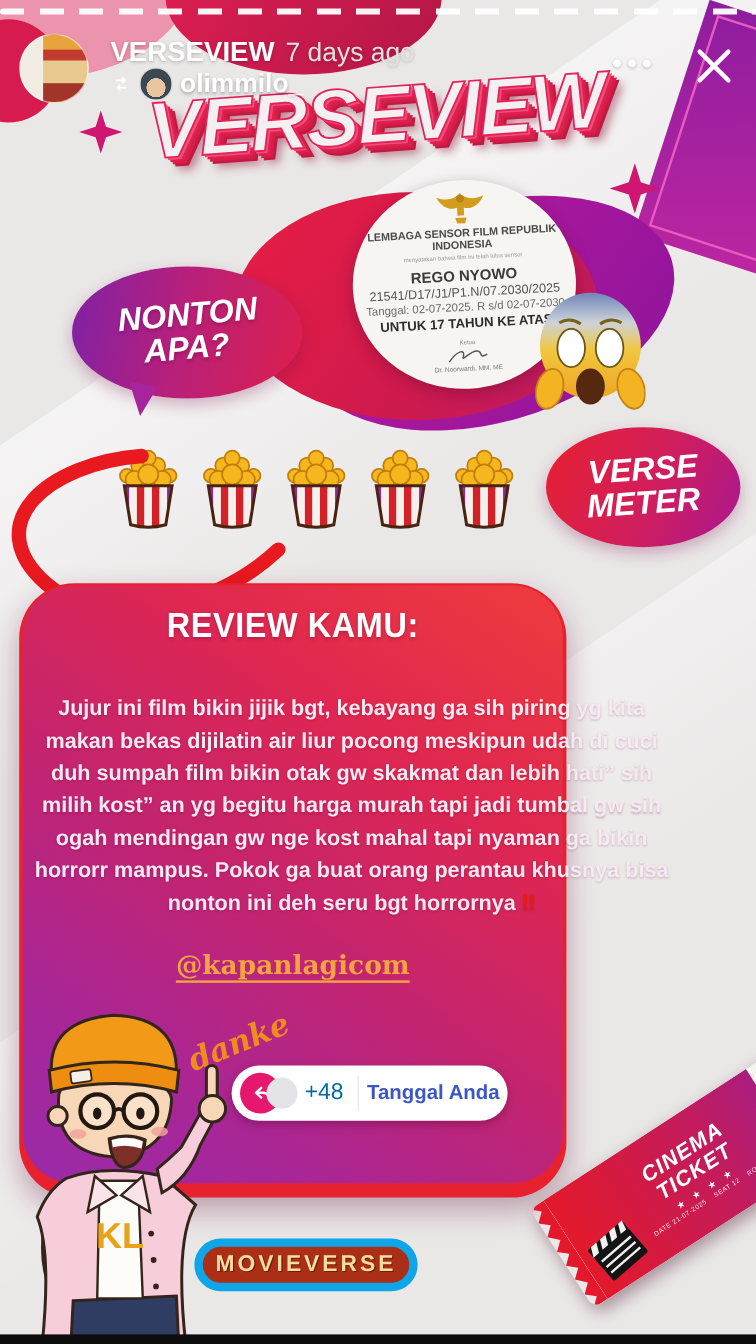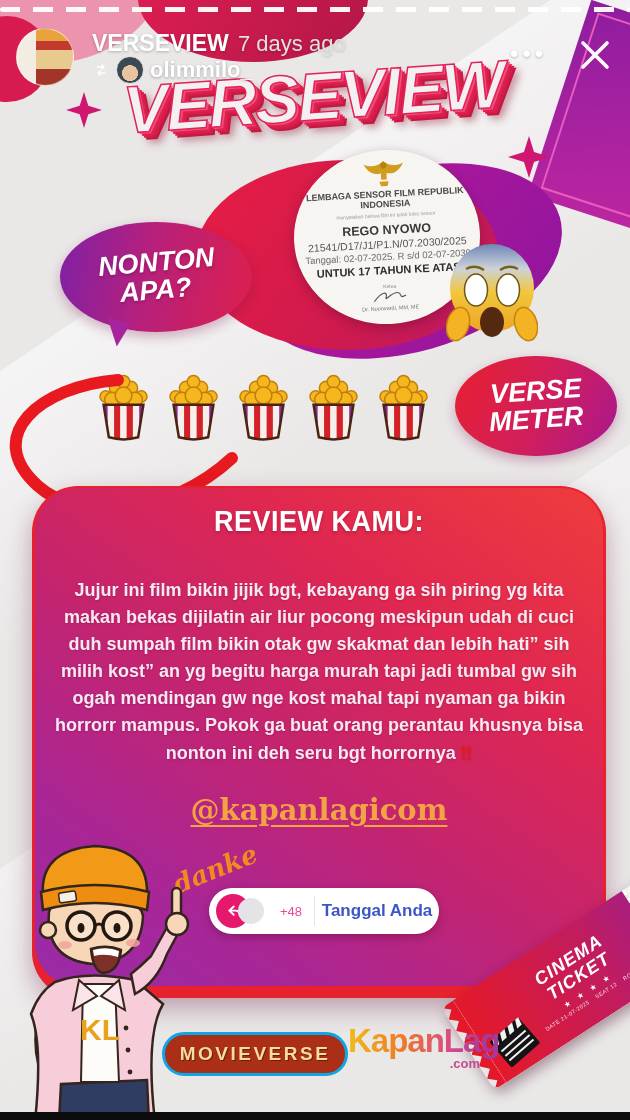--- a/index.html
+++ b/index.html
@@ -68,45 +68,45 @@
   
   .meter{left:455px;top:356px;width:162px;height:100px;border-radius:50%;
     background:linear-gradient(115deg,#e8202e 0%,#d01e5e 55%,#a91790 100%);
     display:flex;flex-direction:column;align-items:center;justify-content:center;
     box-shadow:0 5px 12px rgba(120,20,80,.3);}
   .meter-line{font-size:27px;font-weight:800;font-style:italic;color:#fff;line-height:1.02;transform:rotate(-4deg);}
   
   .popcorn-row{left:90px;top:372px;display:flex;gap:3px;}
   .popcorn{width:67px;height:72px;}
   
-  .card-rim{left:32px;top:486px;width:574px;height:512px;background:#e8212e;border-radius:46px;
+  .card-rim{left:16px;top:486px;width:456px;height:512px;background:#e8212e;border-radius:46px;
     box-shadow:0 10px 24px rgba(100,20,60,.35);}
   .card{position:absolute;left:3px;top:2px;right:3px;bottom:12px;border-radius:42px;
     background:linear-gradient(215deg,#ef3c3c 0%,#e02750 28%,#c32470 55%,#a82697 80%,#992ba8 100%);
     text-align:center;}
   .card-heading{margin-top:18px;font-size:27px;font-weight:800;color:#fff;letter-spacing:.5px;
     transform:scale(1,1.08);text-shadow:0 2px 3px rgba(90,0,40,.3);}
   .card-body{margin:40px auto 0;width:548px;font-size:18px;font-weight:bold;line-height:1.5;color:#f6e9f2;
     text-shadow:0 1px 2px rgba(90,0,40,.25);}
   .bang{font-family:"DejaVu Sans",sans-serif;color:#e31b1b;font-weight:bold;}
   .mention{display:inline-block;margin-top:26px;font-family:"DejaVu Serif","Liberation Serif",serif;
-    font-size:29px;font-weight:bold;color:#f2a445;text-decoration:underline;text-underline-offset:5px;
+    font-size:22px;font-weight:bold;color:#f2a445;text-decoration:underline;text-underline-offset:5px;
     text-decoration-thickness:2px;cursor:pointer;}
   .danke{position:absolute;left:136px;top:366px;font-size:26px;font-weight:bold;font-style:italic;
     font-family:"DejaVu Serif","Liberation Serif",serif;color:#f08c1e;transform:rotate(-22deg);}
   .reply-pill{position:absolute;left:174px;top:400px;width:230px;height:46px;background:#fff;border-radius:23px;
     display:flex;align-items:center;box-shadow:0 3px 8px rgba(60,0,30,.3);cursor:text;}
   .reply-circle{width:34px;height:34px;border-radius:50%;background:#e6186e;margin-left:7px;
     display:flex;align-items:center;justify-content:center;flex:none;}
   .reply-ghost{width:26px;height:26px;border-radius:50%;background:#e4e4e8;margin-left:-12px;flex:none;}
-  .reply-count{font-size:13px;color:#ec4899;margin-left:16px;}
+  .reply-count{font-size:19px;color:#0369a1;margin-left:6px;}
   .reply-divider{width:1px;height:30px;background:#e6e6ea;margin-left:12px;}
   .reply-label{flex:1;text-align:center;font-size:17px;font-weight:bold;color:#3d56c5;}
   
-  .mv-pill{left:162px;top:1032px;width:186px;height:44px;background:#ab2f17;border:3px solid #0ea5e9;border-radius:26px;
+  .mv-pill{left:162px;top:1032px;width:186px;height:44px;background:#ab2f17;border:7px solid #0ea5e9;border-radius:26px;
     display:flex;align-items:center;justify-content:center;box-sizing:border-box;
     font-size:19px;font-weight:800;letter-spacing:2.5px;color:#f7dca0;text-shadow:1px 1px 0 #6f1d0b;}
   .kl-brand{left:348px;top:1022px;width:150px;text-align:center;}
   .kl-text{font-size:33px;font-weight:bold;letter-spacing:-1px;
     background:linear-gradient(95deg,#f2b41c 5%,#ee7d24 35%,#d94a85 68%,#a23aa0 92%);
     -webkit-background-clip:text;background-clip:text;color:transparent;}
   .kl-suffix{font-size:13px;font-weight:bold;color:#c44a8e;margin-top:-4px;text-align:right;padding-right:18px;}
   .bottom-bar{left:0;top:1112px;width:630px;height:8px;background:#0c0c0c;}
   
   .ticket{left:448px;top:872px;width:280px;height:210px;}
@@ -425,24 +425,20 @@
     <path d="M100 94 Q104 90 108 94" stroke="#22180f" stroke-width="3" fill="none"></path>
     <ellipse cx="86" cy="96" rx="3.5" ry="5" fill="#22180f"></ellipse>
       <ellipse cx="122" cy="96" rx="3.5" ry="5" fill="#22180f"></ellipse>
     <ellipse cx="70" cy="113" rx="7" ry="4" fill="#f2a39b" opacity=".85"></ellipse>
       <ellipse cx="138" cy="111" rx="7" ry="4" fill="#f2a39b" opacity=".85"></ellipse>
     <path d="M96 117 Q112 112 126 118 Q124 140 108 141 Q98 139 96 117 Z" fill="#7c3028" stroke="#33251c" stroke-width="2.5"></path>
     <path d="M98 118 Q112 114 124 119 L123 125 Q110 121 99 124 Z" fill="#fff"></path>
   </svg>
 
   <div class="abs mv-pill">MOVIEVERSE</div>
-  <div class="abs kl-brand">
-    <div class="kl-text">KapanLagi</div>
-    <div class="kl-suffix">.com</div>
-  </div>
   <div class="abs bottom-bar"></div>
 
   <div class="abs avatar"></div>
   <div class="abs hdr-user">VERSEVIEW</div>
   <div class="abs hdr-time">7 days ago</div>
   <div class="abs hdr-row2">
     <svg width="18" height="18" viewBox="0 0 24 24">
       <path d="M7 8 H16 L13.5 5.5 M16 8 L13.5 10.5 M17 16 H8 L10.5 13.5 M8 16 L10.5 18.5" stroke="#fff" stroke-width="2" fill="none" stroke-linecap="round" stroke-linejoin="round"></path>
     </svg>
     <div class="mini-avatar"></div>

